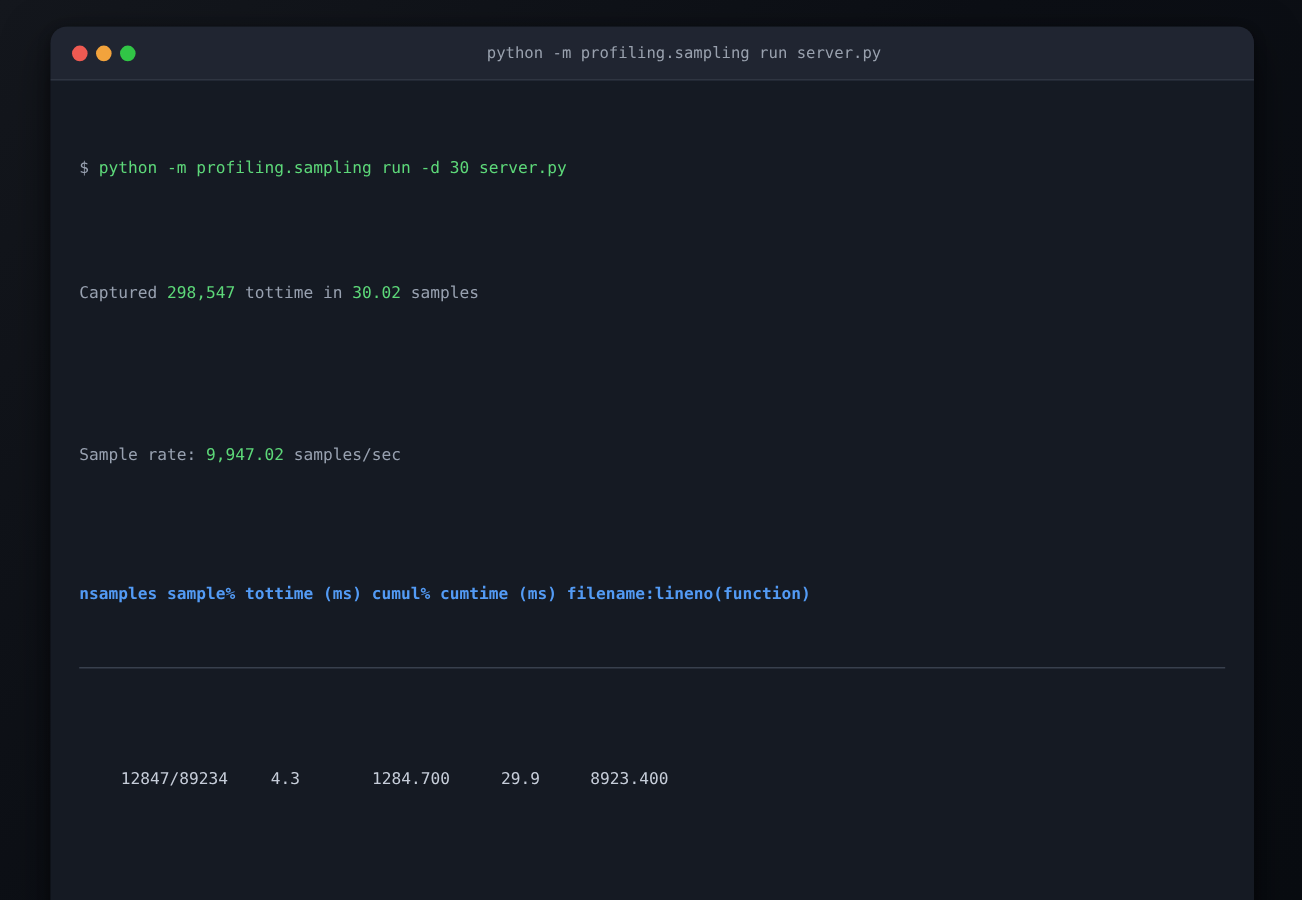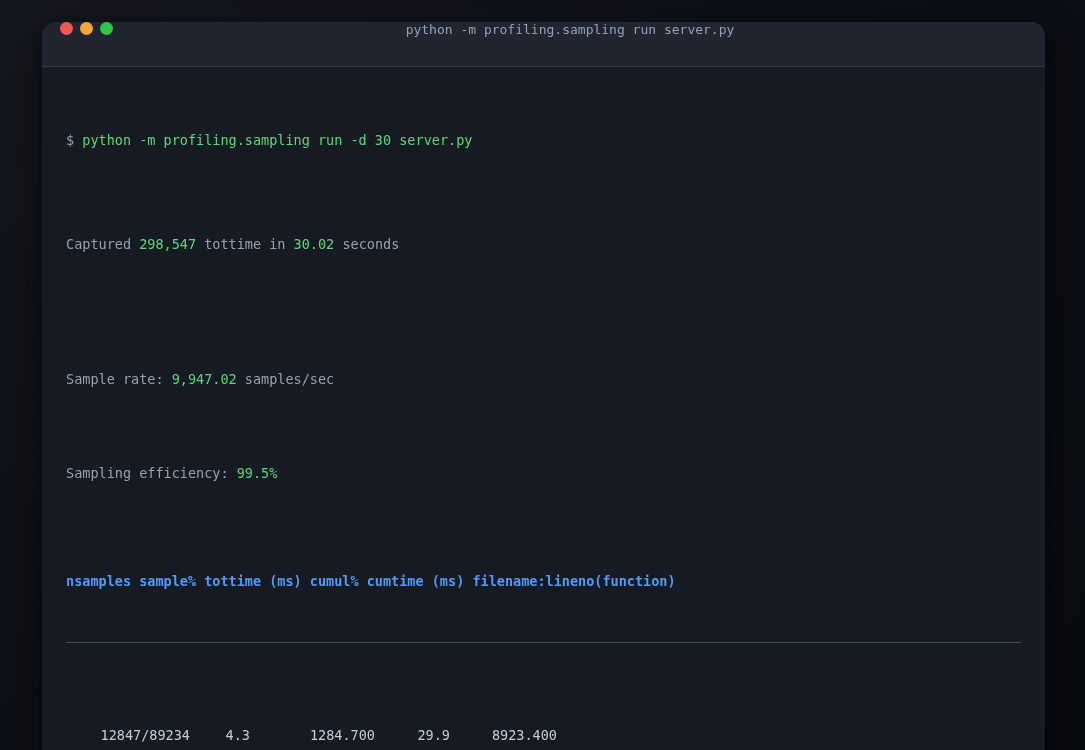--- a/index.html
+++ b/index.html
@@ -15,21 +15,21 @@
     background: #151a23;
     border-radius: 14px 14px 0 0;
     box-shadow: 0 14px 38px rgba(0,0,0,0.5), 0 3px 10px rgba(0,0,0,0.35);
     overflow: hidden;
   }
   .titlebar {
     height: 45px;
     background: #202531;
     border-bottom: 1px solid #333a46;
     display: flex;
-    align-items: flex-start;
+    align-items: center;
     padding: 0 18px;
   }
   .lights { display: flex; gap: 7px; align-items: center; }
   .light { width: 13px; height: 13px; border-radius: 50%; border: none; cursor: default; }
   .titlebar-title {
     flex: 1;
     text-align: center;
     color: #99a1ae;
     font-size: 13px;
     letter-spacing: 0;
@@ -72,25 +72,24 @@
       <button class="light" style="background: rgb(238, 90, 82);"></button>
       <button class="light" style="background: rgb(242, 163, 60);"></button>
       <button class="light" style="background: rgb(49, 197, 70);"></button>
     </div>
     <div class="titlebar-title">python -m profiling.sampling run server.py</div>
   </div>
 
   <div class="term-body">
     <div class="line-cmd"><span class="gray">$ </span><span class="green">python -m profiling.sampling run -d 30 server.py</span></div>
 
-    <div class="line-captured"><span class="gray">Captured </span><span class="green">298,547</span><span class="gray"> tottime in </span><span class="green">30.02</span><span class="gray"> seconds</span></div>
+    <div class="line-captured"><span class="gray">Captured </span><span class="green">298,547</span><span class="gray"> tottime in </span><span class="green">30.02</span><span class="gray"> samples</span></div>
 
     <div class="line-rate"><span class="gray">Sample rate: </span><span class="green">9,947.02</span><span class="gray"> samples/sec</span></div>
 
-    <div class="line-eff"><span class="gray">Sampling efficiency: </span><span class="green">99.5%</span></div>
 
     <div class="blue-h">nsamples sample% tottime (ms) cumul% cumtime (ms) filename:lineno(function)</div>
     <div class="divider"></div>
 
     <div id="stats-table"><div class="t-row"><span class="c1 num">12847/89234</span><span class="c2 num">4.3</span><span class="c3 num">1284.700</span><span class="c4 num">29.9</span><span class="c5 num">8923.400</span><span class="fn"></span></div></div>
 
     
     
     
 

